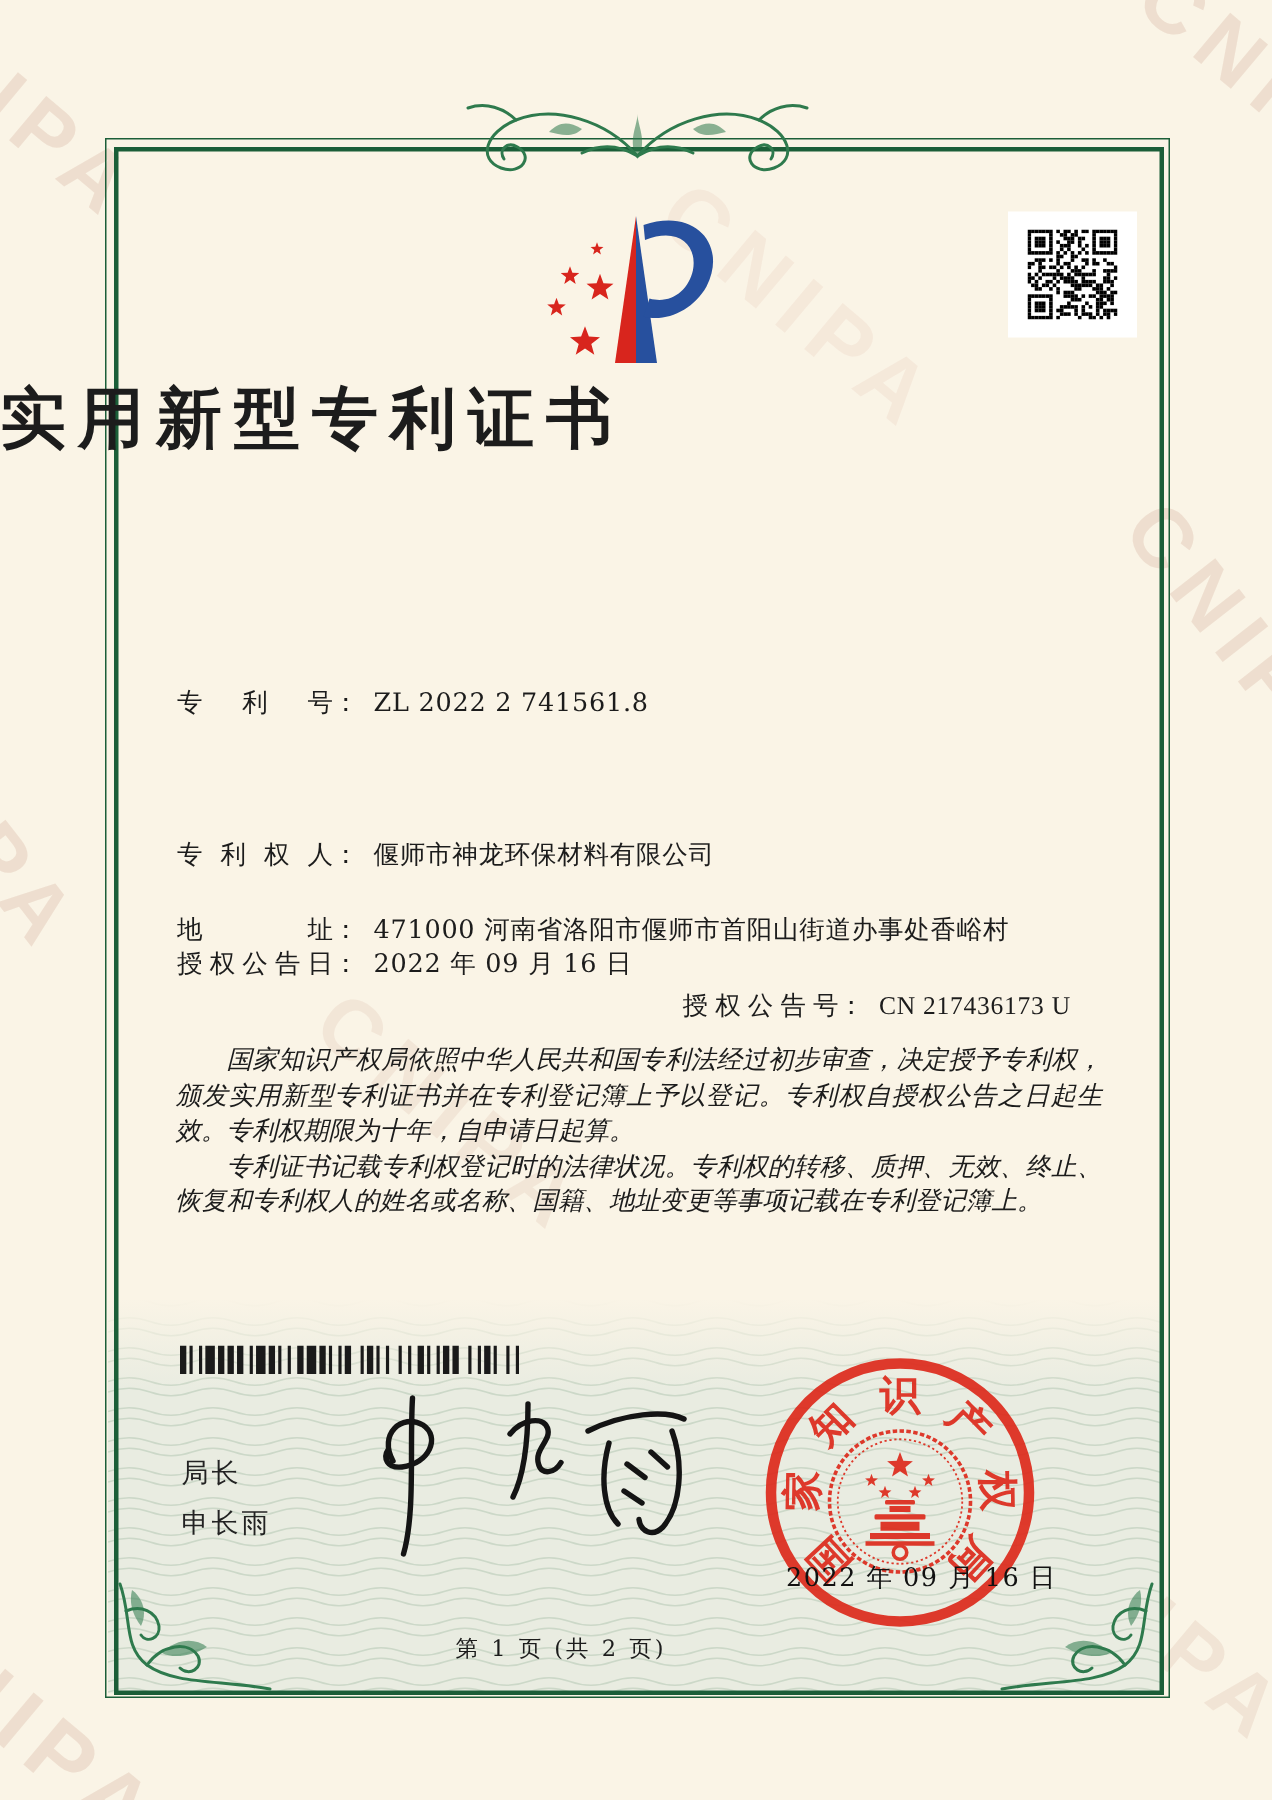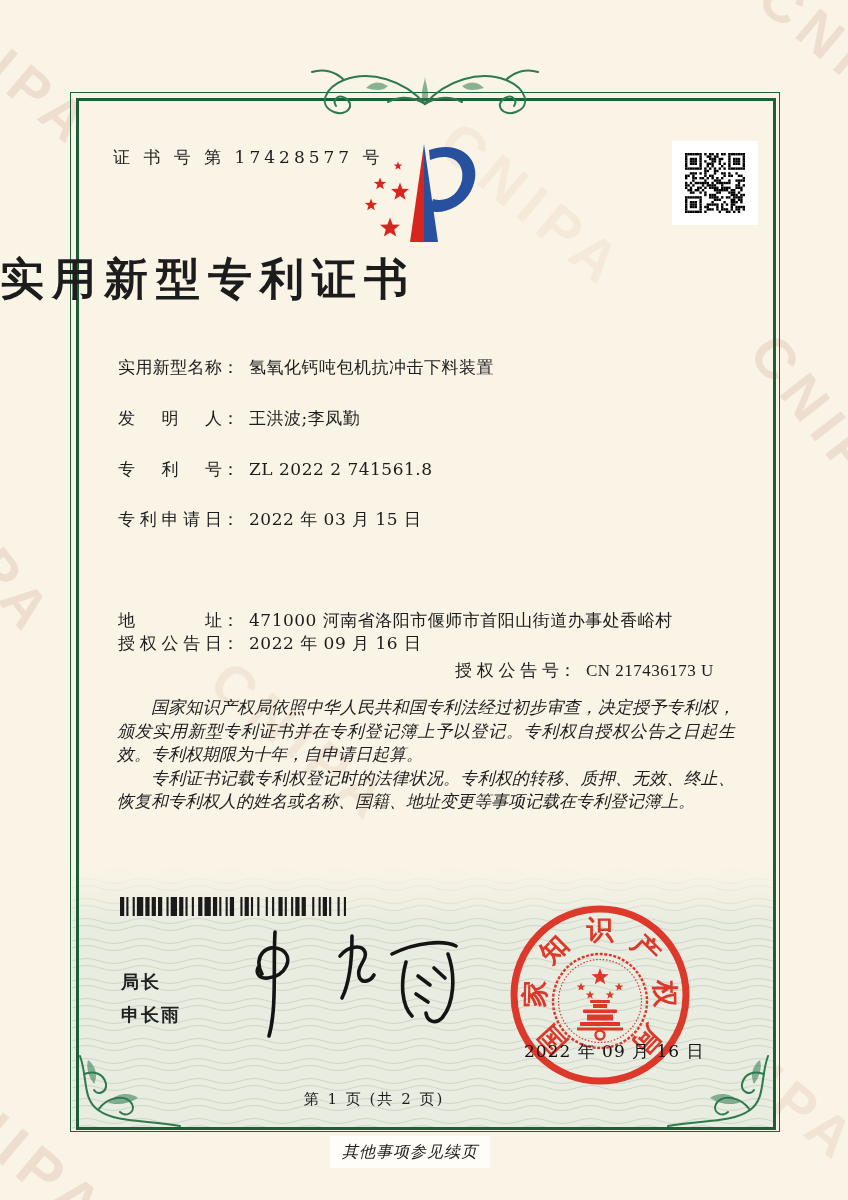--- a/index.html
+++ b/index.html
@@ -29,21 +29,21 @@
   .fcolon{display:inline-block;margin-right:10px;}
   .fvalue{letter-spacing:.5px;}
   .frow2{position:absolute;left:455px;font-size:17px;line-height:24px;z-index:4;white-space:nowrap;}
   
   .body-text{position:absolute;left:117px;top:696px;width:618px;font-size:17px;line-height:23.5px;
              text-align:justify;font-style:italic;z-index:4;}
   .body-text p{margin:0;text-indent:2em;}
   
   .barcode{position:absolute;left:120px;top:897px;z-index:4;}
   .signer{position:absolute;left:121px;top:966px;font-family:"Liberation Sans","DejaVu Sans",sans-serif;
-          font-size:18px;line-height:33px;letter-spacing:2px;color:#222;z-index:4;font-weight:bold;}
+          font-size:18px;line-height:33px;letter-spacing:2px;color:#222;z-index:4;}
   .signature{position:absolute;left:228px;top:922px;z-index:5;}
   .seal{position:absolute;left:504px;top:899px;z-index:4;}
   .seal-date{position:absolute;left:524px;top:1040px;width:160px;text-align:center;font-size:17px;
              letter-spacing:1px;color:#111;z-index:5;white-space:nowrap;}
   .page-ind{position:absolute;left:0;top:1090px;width:748px;text-align:center;font-size:15px;
             letter-spacing:2px;z-index:4;}
   .foot-box{position:absolute;left:330px;top:1136px;width:160px;height:32px;background:#fffdf8;
             z-index:4;display:flex;align-items:center;justify-content:center;}
   .foot-note{font-size:16px;font-style:italic;letter-spacing:1px;}
 </style>
@@ -127,21 +127,20 @@
       <path d="M6,4 C14,26 8,46 24,58 C42,71 72,68 106,74"></path>
       <path d="M24,58 C34,44 52,42 58,52 C62,60 52,66 46,60"></path>
       <path d="M10,22 C20,18 30,22 32,32 C33,40 24,44 20,38"></path>
     </g>
     <g fill="#2e7a4d" opacity=".55">
       <path d="M34,50 C44,40 56,40 64,46 C54,52 42,54 34,50 Z"></path>
       <path d="M14,8 C22,14 24,24 20,32 C14,24 12,16 14,8 Z"></path>
     </g>
   </svg>
 
-  <div class="cert-no">证 书 号 第 17428577 号</div>
 
   <svg class="logo" width="135" height="112" viewBox="0 0 135 112">
     <g id="logo-stars" fill="#d8251d">
         <polygon points="40.0,25.5 41.1,28.5 44.3,28.6 41.8,30.6 42.6,33.6 40.0,31.9 37.4,33.6 38.2,30.6 35.7,28.6 38.9,28.5"></polygon>
         <polygon points="22.0,41.5 23.6,45.8 28.2,46.0 24.6,48.8 25.8,53.3 22.0,50.7 18.2,53.3 19.4,48.8 15.8,46.0 20.4,45.8"></polygon>
         <polygon points="42.0,46.5 44.3,52.8 51.0,53.1 45.8,57.2 47.6,63.7 42.0,60.0 36.4,63.7 38.2,57.2 33.0,53.1 39.7,52.8"></polygon>
         <polygon points="13.0,62.5 14.6,66.8 19.2,67.0 15.6,69.8 16.8,74.3 13.0,71.7 9.2,74.3 10.4,69.8 6.8,67.0 11.4,66.8"></polygon>
         <polygon points="32.0,81.5 34.6,88.4 42.0,88.8 36.2,93.4 38.2,100.5 32.0,96.4 25.8,100.5 27.8,93.4 22.0,88.8 29.4,88.4"></polygon>
       </g>
     <polygon points="66,8 52,106 66,106" fill="#d8251d"></polygon>
@@ -461,31 +460,25 @@
         <rect x="4.80" y="57.60" width="2.40" height="2.40" fill="#000"></rect>
         <rect x="7.20" y="57.60" width="2.40" height="2.40" fill="#000"></rect>
         <rect x="9.60" y="57.60" width="2.40" height="2.40" fill="#000"></rect>
         <rect x="12.00" y="57.60" width="2.40" height="2.40" fill="#000"></rect>
         <rect x="14.40" y="57.60" width="2.40" height="2.40" fill="#000"></rect>
       </svg>
   </div>
 
   <div class="title">实用新型专利证书</div>
 
-  <div class="frow" style="top:355px;">
-    <span class="flabel">实用新型名称</span><span class="fcolon">：</span><span class="fvalue">氢氧化钙吨包机抗冲击下料装置</span>
-  </div>
-  <div class="frow" style="top:406px;">
-    <span class="flabel">发明人</span><span class="fcolon">：</span><span class="fvalue">王洪波;李凤勤</span>
-  </div>
   <div class="frow" style="top:457px;">
     <span class="flabel">专利号</span><span class="fcolon">：</span><span class="fvalue">ZL 2022 2 741561.8</span>
   </div>
-  <div class="frow" style="top:507px;">
-    <span class="flabel">专利申请日</span><span class="fcolon">：</span><span class="fvalue">2022 年 03 月 15 日</span>
+  <div class="frow" style="top:558px;">
+    <span class="flabel">专利权人</span><span class="fcolon">：</span><span class="fvalue">偃师市神龙环保材料有限公司</span>
   </div>
   <div class="frow" style="top:608px;">
     <span class="flabel">地址</span><span class="fcolon">：</span><span class="fvalue">471000 河南省洛阳市偃师市首阳山街道办事处香峪村</span>
   </div>
   <div class="frow" style="top:631px;">
     <span class="flabel">授权公告日</span><span class="fcolon">：</span><span class="fvalue">2022 年 09 月 16 日</span>
   </div>
   <div class="frow2" style="top:659px;font-family:Liberation Serif, serif;">
     <span class="flabel">授权公告号</span><span class="fcolon">：</span><span class="fvalue">CN 217436173 U</span>
   </div>
@@ -594,17 +587,14 @@
         <rect x="-20" y="21" width="40" height="4"></rect>
         <rect x="-23" y="26.5" width="46" height="3"></rect>
         <circle cy="34" r="4.5" fill="none" stroke="#dd2a1c" stroke-width="2.4"></circle>
       </g>
     </g>
   </svg>
   <div class="seal-date">2022 年 09 月 16 日</div>
 
   <div class="page-ind">第 1 页 (共 2 页)</div>
 
-  <div class="foot-box">
-    <span class="foot-note">其他事项参见续页</span>
-  </div>
 
 </div>
 
 </body></html>

